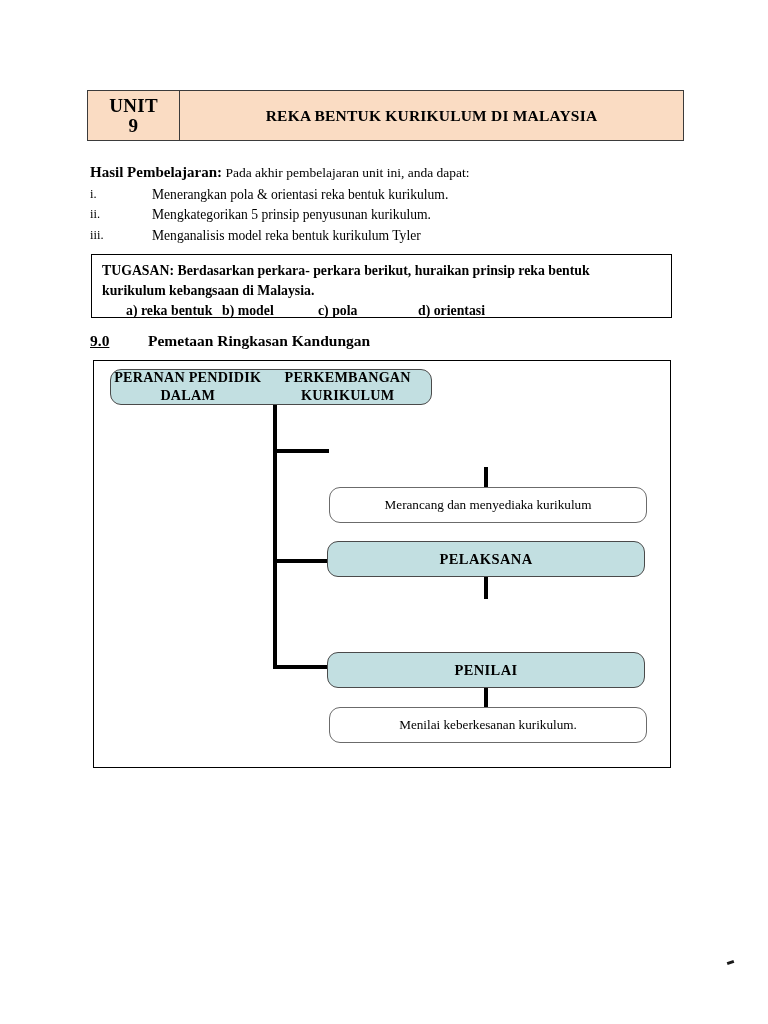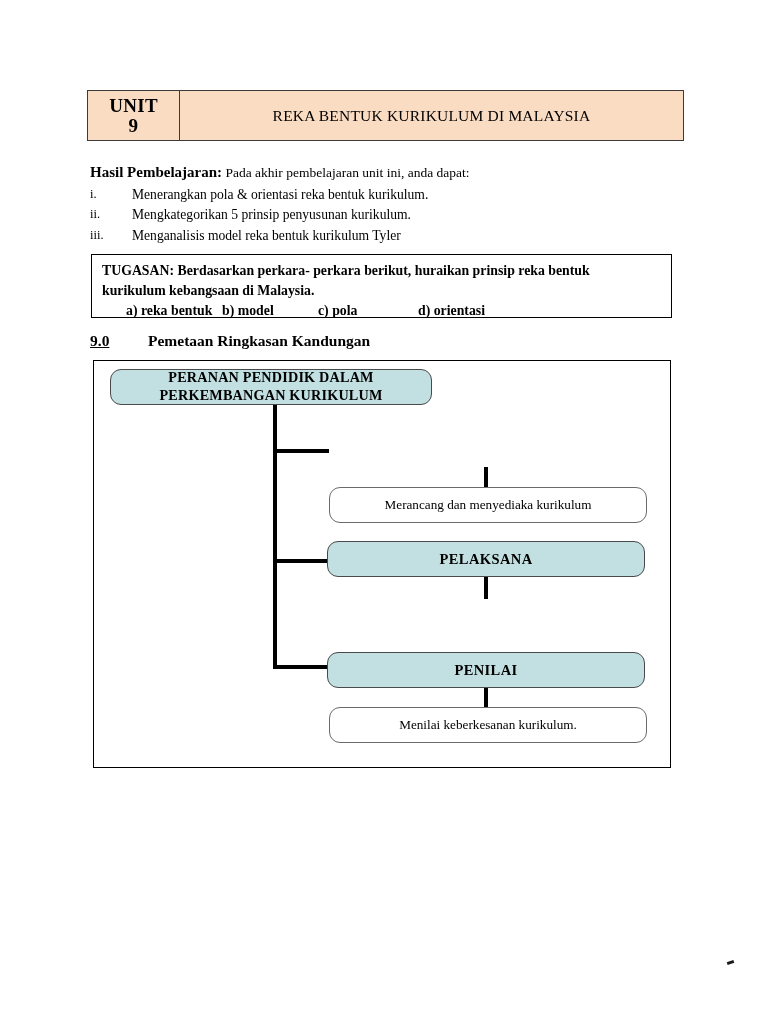--- a/index.html
+++ b/index.html
@@ -47,21 +47,21 @@
     font-size: 19px;
     line-height: 1.05;
     letter-spacing: 0.3px;
   }
   .banner-unit .u-word { display: block; }
   .banner-title {
     flex: 1;
     display: flex;
     align-items: center;
     justify-content: center;
-    font-weight: normal;
+    font-weight: bold;
     font-size: 15.5px;
     letter-spacing: 0.2px;
     text-align: center;
   }
 
   
   .outcomes {
     position: absolute;
     left: 90px;
     top: 162px;
@@ -83,21 +83,21 @@
   .outcome-row {
     display: flex;
     font-size: 13.6px;
     line-height: 1.52;
   }
   .outcome-num {
     width: 42px;
     flex: 0 0 42px;
     font-size: 12.5px;
   }
-  .outcome-text { flex: 1; }
+  .outcome-text { flex: 1; margin-left: 20px; }
 
   
   .tugasan {
     position: absolute;
     left: 91px;
     top: 254px;
     width: 581px;
     height: 64px;
     border: 1px solid #000000;
     padding: 6px 8px 4px 10px;
@@ -230,21 +230,21 @@
     </div>
   </div>
 
   <div class="section-head">
     <span class="section-num">9.0</span>
     <span>Pemetaan Ringkasan Kandungan</span>
   </div>
 
   <div class="diagram">
 
-    <div class="node root" style="left:16px; top:8px; width:322px; height:36px; flex-direction:column;">
+    <div class="node root" style="left:16px; top:8px; width:322px; height:36px; flex-direction:row;">
       <span>PERANAN PENDIDIK DALAM</span>
       <span>PERKEMBANGAN KURIKULUM</span>
     </div>
 
     <div class="line v-trunk" style="left:179px; top:44px; height:264px;"></div>
 
     <div class="line h-branch" style="left:179px; top:88px; width:56px;"></div>
     <div class="line v-drop" style="left:390px; top:106px; height:22px;"></div>
     <div class="node desc" style="left:235px; top:126px; width:318px; height:36px; flex-direction:column;">
       <span>Merancang dan menyediaka kurikulum</span>

